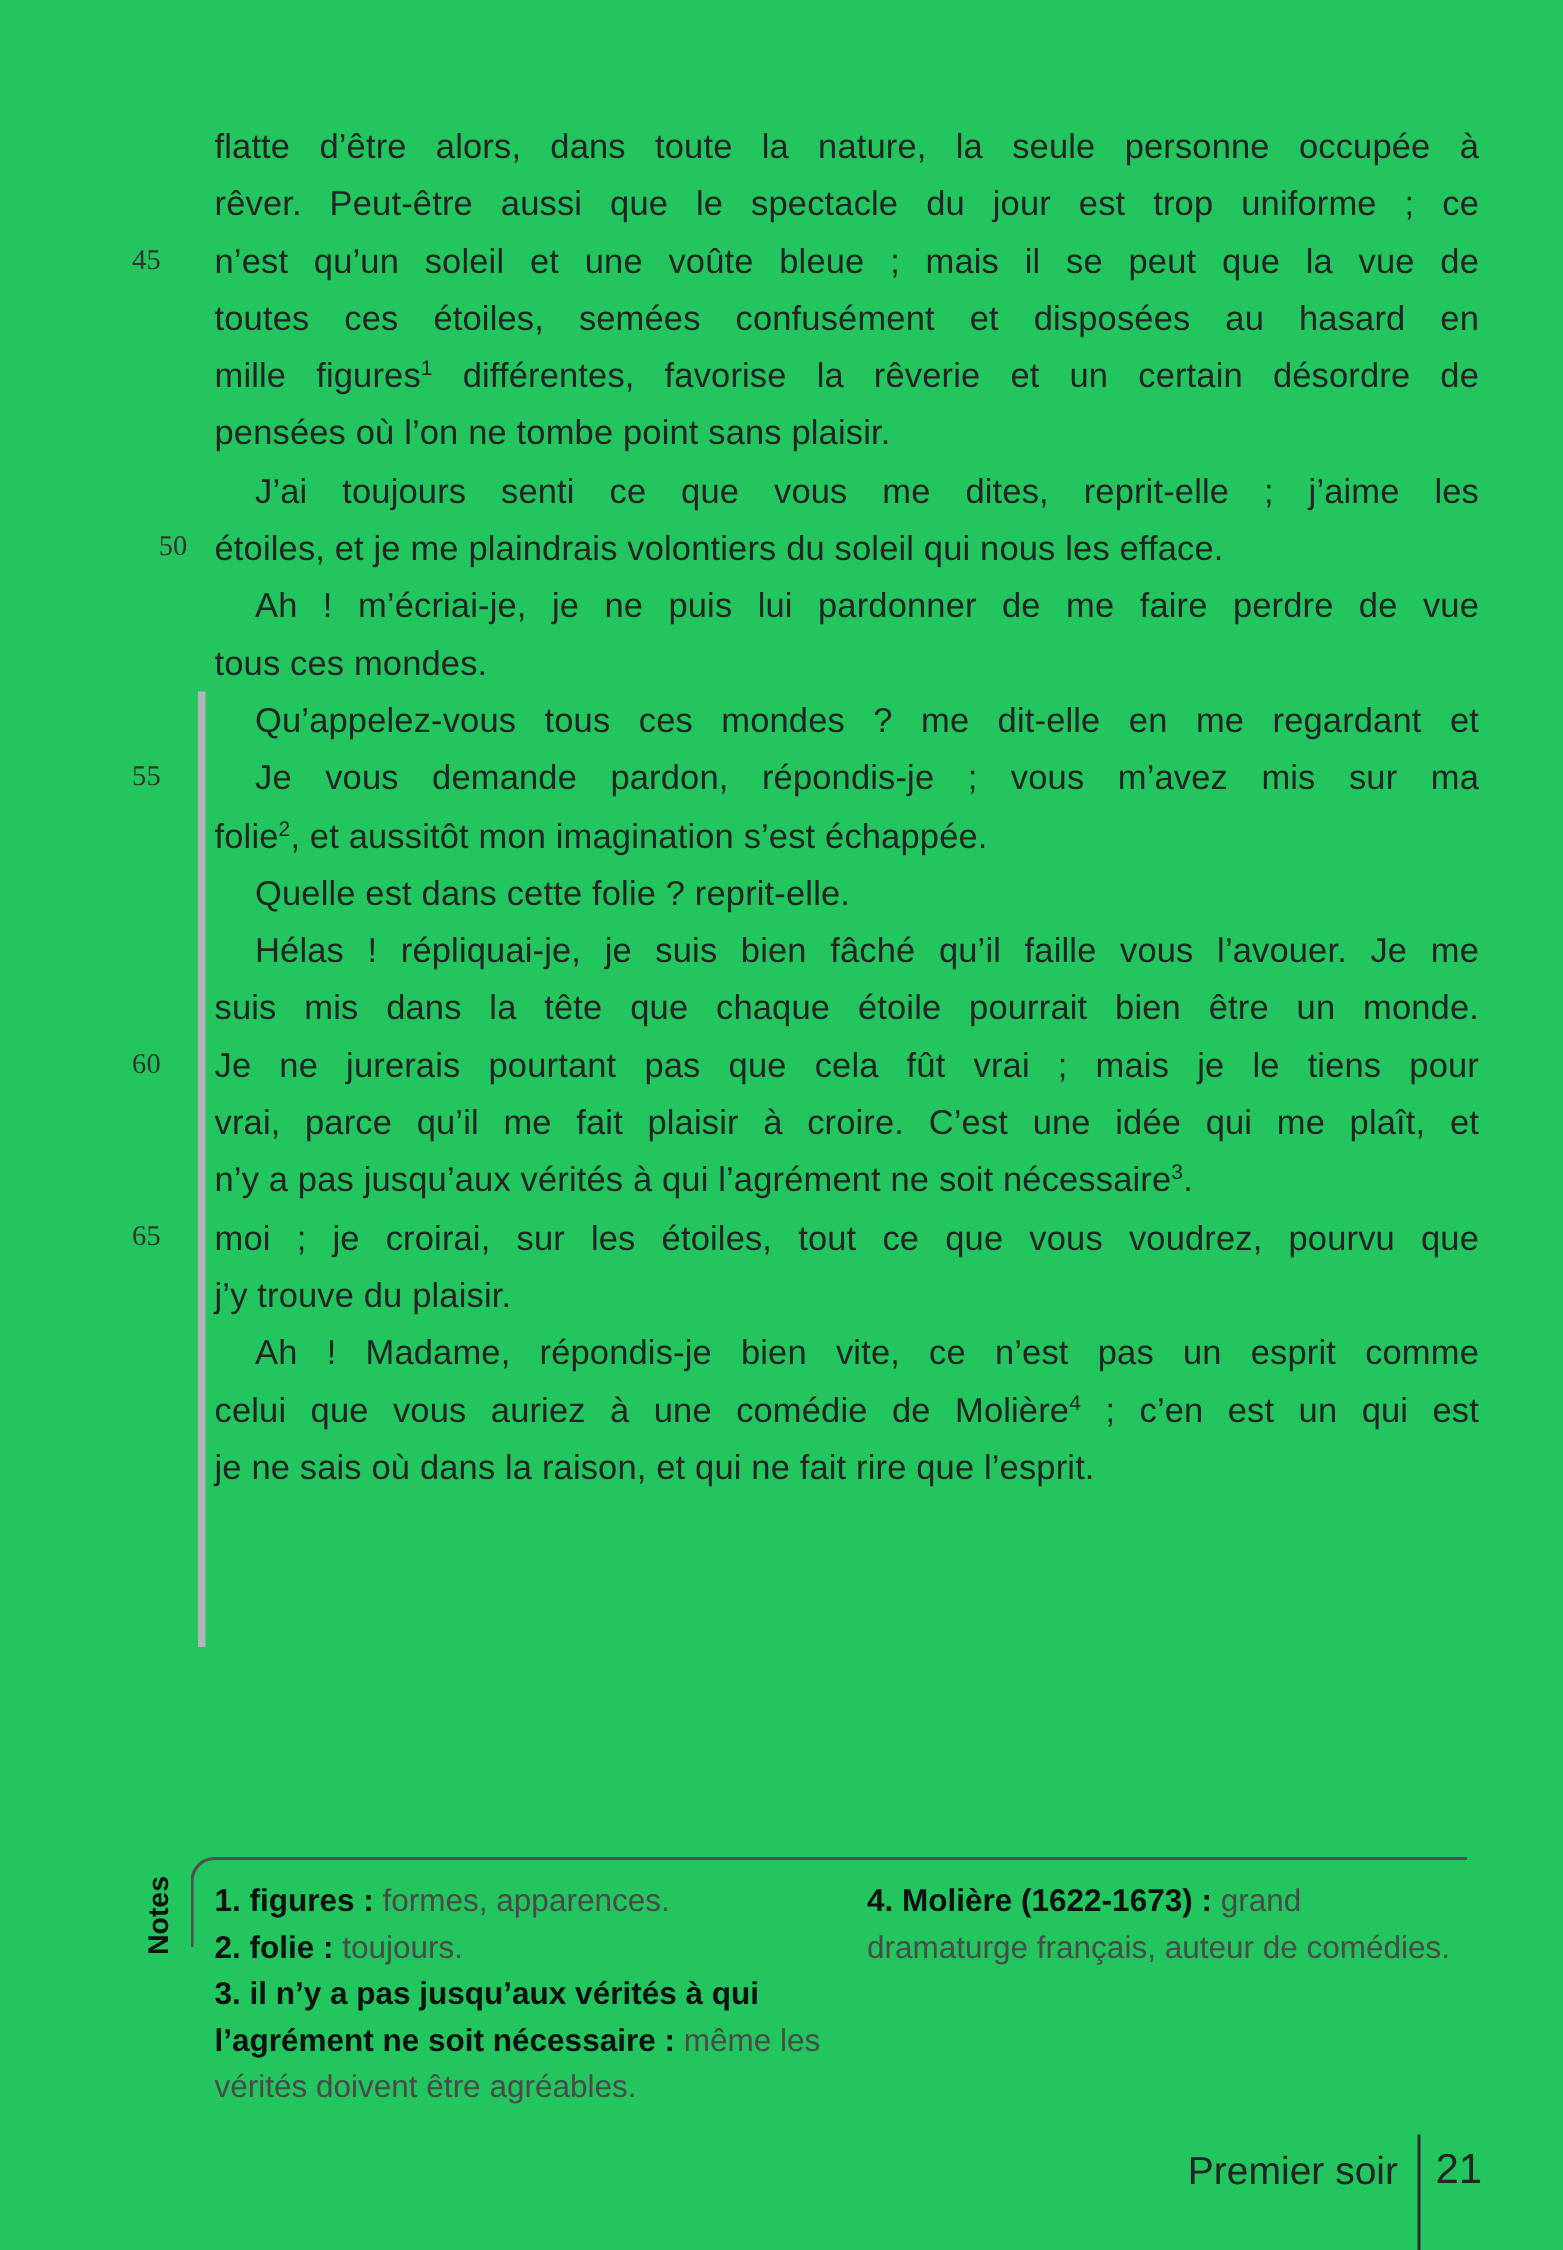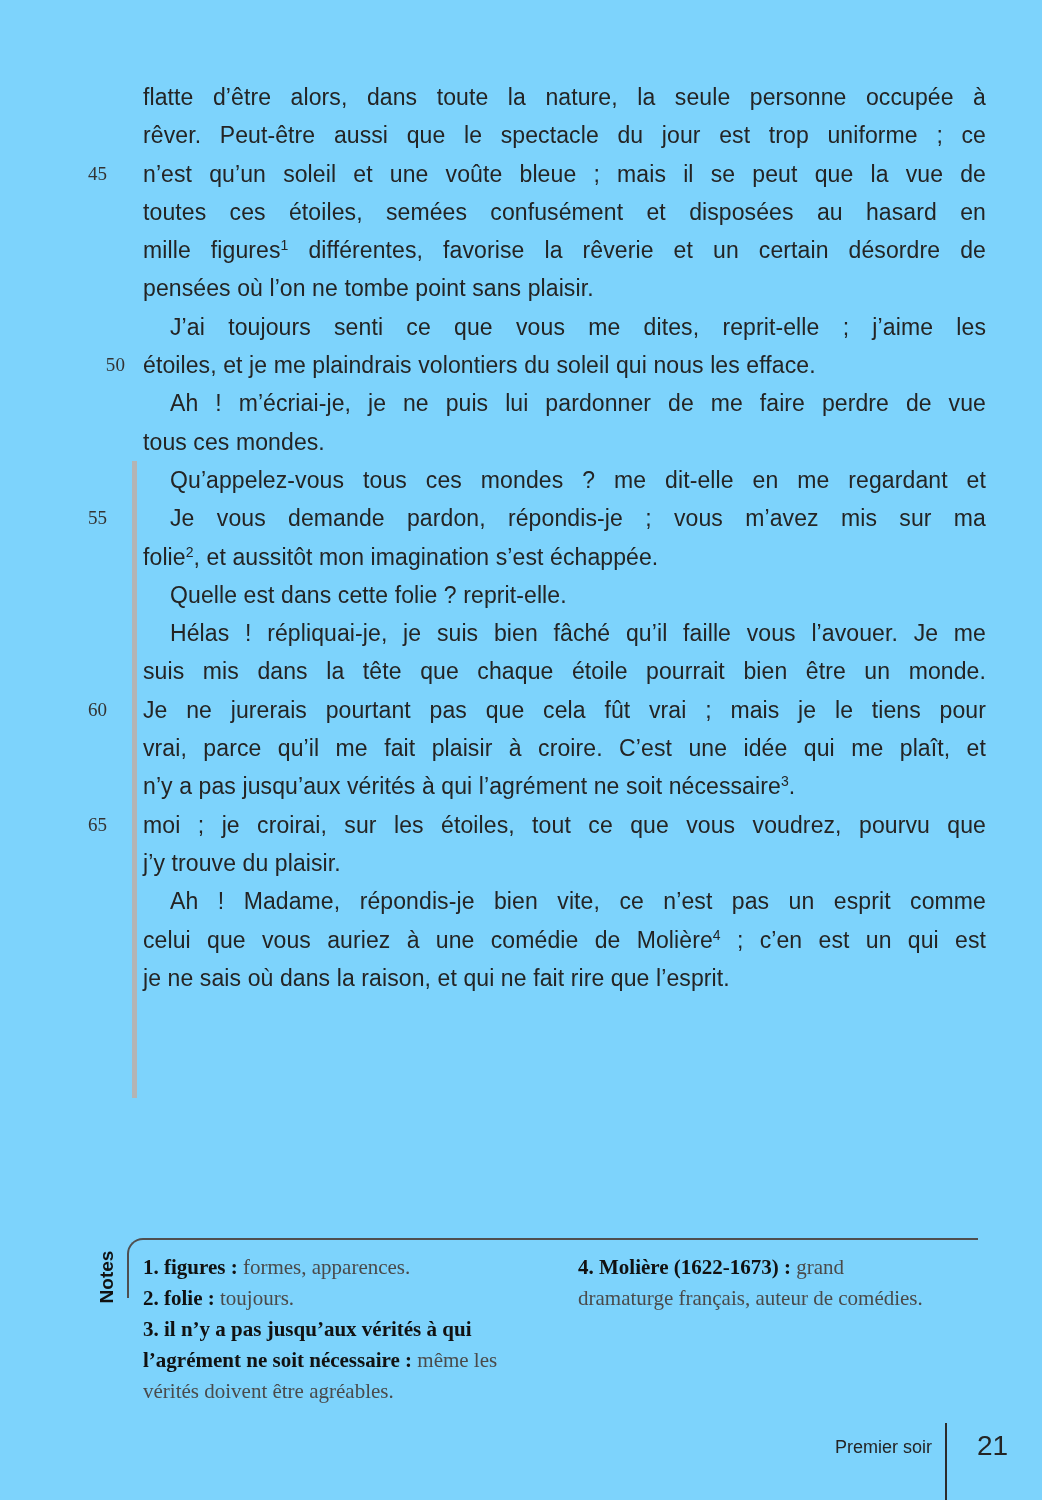--- a/index.html
+++ b/index.html
@@ -1,20 +1,20 @@
 <!DOCTYPE html>
 <html lang="fr"><head>
 <meta charset="utf-8">
 <style>
   html,body{margin:0;padding:0;background:#ffffff;}
   .page{
     position:relative;
     width:1042px;
     height:1500px;
-    background:#7dd3fc;
+    background:#22c55e;
     overflow:hidden;
     font-family:"Liberation Sans","DejaVu Sans",sans-serif;
     color:#242424;
   }
   
   .text-block{
     position:absolute;
     left:143px;
     top:78px;
     width:843px;
@@ -89,46 +89,45 @@
     top:1252px;
     width:432px;
   }
   .notes-col.left{ left:143px; }
   .notes-col.right{ left:578px; }
   .note-line{
     height:31px;
     line-height:31px;
     font-size:21px;
     white-space:nowrap;
-    font-family:Liberation Serif, serif;
   }
   .note-line b{ color:#111111; font-weight:bold; }
   .note-line span{ color:#4a4a4a; }
   
   .footer-title{
     position:absolute;
     left:700px;
     top:1432px;
     width:232px;
     text-align:right;
-    font-size:18px;
+    font-size:26px;
     line-height:30px;
     color:#242424;
   }
   .footer-divider{
     position:absolute;
     left:945px;
     top:1423px;
     width:2px;
     height:77px;
     background:#2c2c2c;
   }
   .footer-page{
     position:absolute;
-    left:977px;
+    left:957px;
     top:1431px;
     width:50px;
     font-size:28px;
     line-height:30px;
     color:#242424;
   }
 </style>
 </head>
 <body>
 

